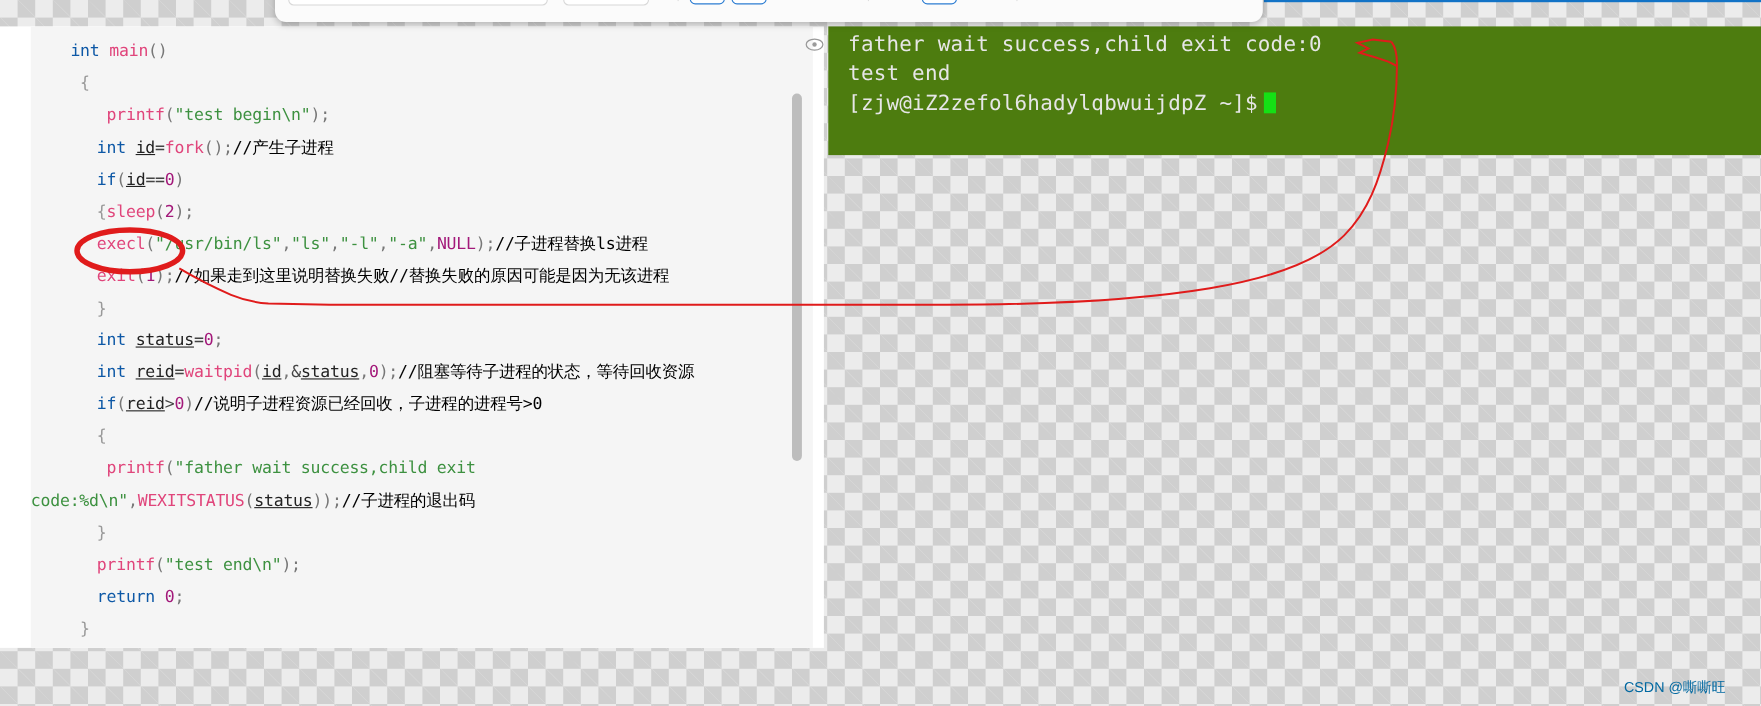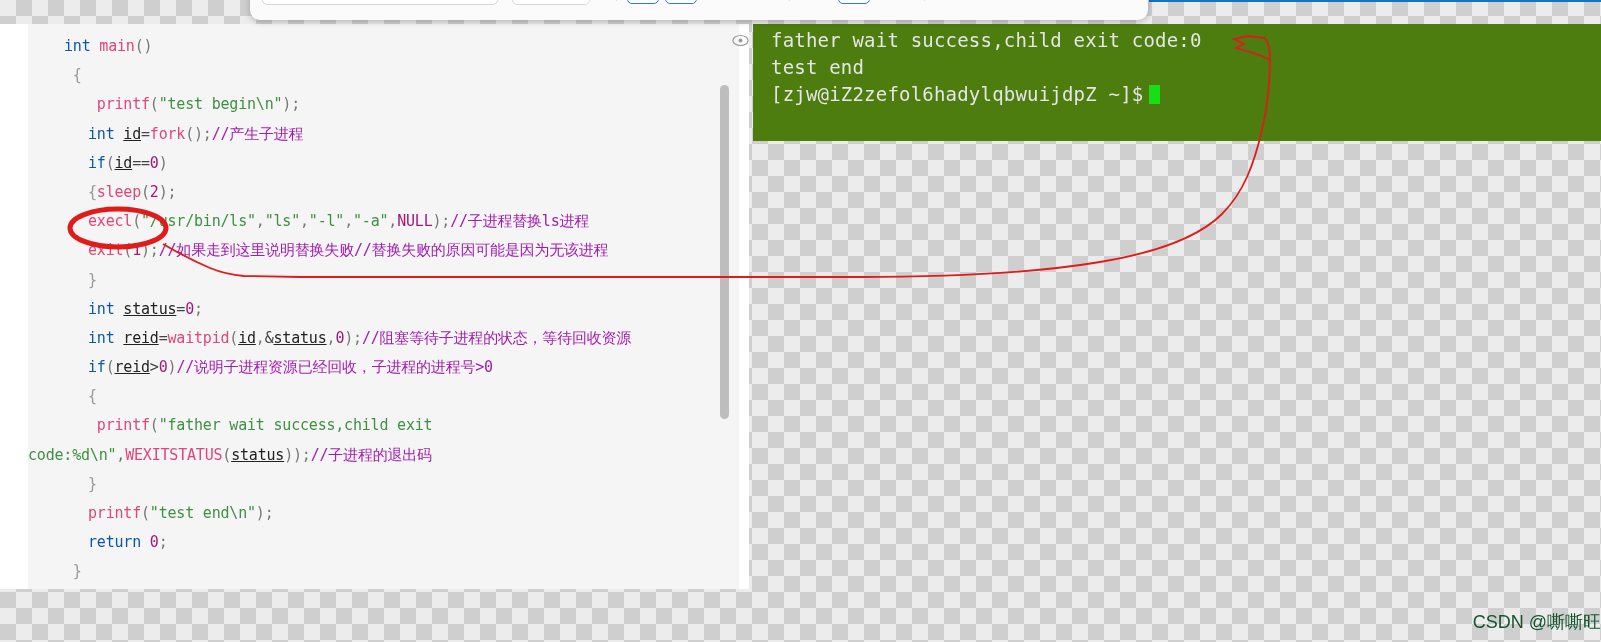--- a/index.html
+++ b/index.html
@@ -62,21 +62,21 @@
   }
   .code-line { height: 29.2px; padding-left: 12px; }
   .code-line.wrap { padding-left: 0px; }
 
   
   .t-kw     { color: #0d58a6; }
   .t-fn     { color: #e0457b; }
   .t-punct  { color: #777777; }
   .t-str    { color: #3d9140; }
   .t-num    { color: #a3197a; }
-  .t-cmt    { color: #a21caf; }
+  .t-cmt    { color: #000000; }
   .t-brace  { color: #999999; }
   .t-op     { color: #444444; }
   .t-id     { color: #222222; text-decoration: underline; }
 
   
   #code-scrollbar-track {
     position: absolute;
     right: 18px; top: 0;
     width: 12px;
     height: 565px;
@@ -196,24 +196,24 @@
     position: absolute;
     left: 0; top: 0;
     width: 1601px; height: 642px;
     z-index: 7;
     pointer-events: none;
   }
 
   
   #watermark {
     position: absolute;
-    right: 0;
+    right: 32px;
     bottom: 8px;
-    font-size: 18px;
-    color: #14532d;
+    font-size: 13px;
+    color: #0369a1;
     z-index: 8;
     font-family: "Liberation Sans", sans-serif;
   }
 </style>
 </head>
 <body>
 
 <div id="checker-backdrop"></div>
 
 <div id="code-panel">

